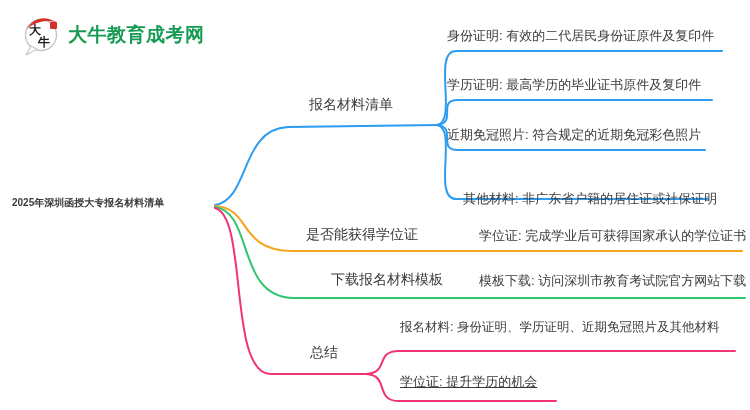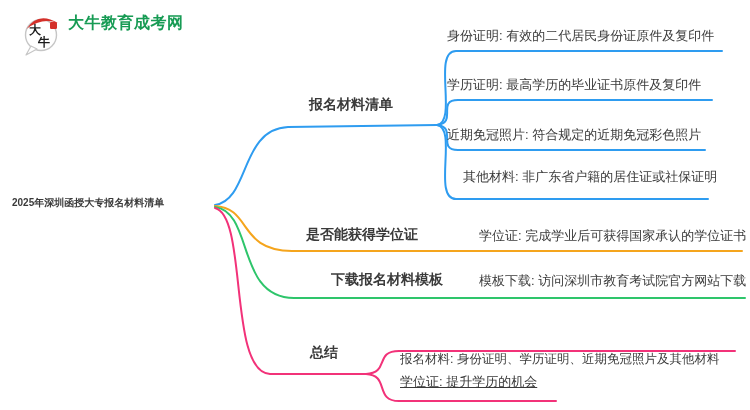--- a/index.html
+++ b/index.html
@@ -3,44 +3,44 @@
 <meta charset="utf-8">
 <style>
   * { margin: 0; padding: 0; box-sizing: border-box; }
   html, body { width: 750px; height: 410px; background: #ffffff; overflow: hidden; }
   body { position: relative; font-family: "Liberation Sans", "DejaVu Sans", sans-serif; }
 
   
   .logo { position: absolute; left: 22px; top: 12px; display: flex; align-items: flex-start; cursor: pointer; }
   .logo-icon { width: 40px; height: 46px; }
   .brand { margin-left: 6px; }
-  .brand-title { color: #179b54; font-size: 16px; font-weight: 700; letter-spacing: 0.5px; line-height: 1; margin-top: 3px; }
+  .brand-title { color: #179b54; font-size: 19px; font-weight: 700; letter-spacing: 0.5px; line-height: 1; margin-top: 13px; }
   .brand-sub { color: #179b54; font-size: 12px; font-weight: 700; letter-spacing: 0.3px; margin-top: 4px; }
 
   
   .mm-svg { position: absolute; left: 0; top: 0; }
   .mm-label { position: absolute; color: #3a3a3a; white-space: nowrap; }
   .mm-root  { left: 12px;  top: 196px; font-size: 10px; font-weight: 600; }
-  .mm-branch { font-size: 14px; font-weight: 700; }
+  .mm-branch { font-size: 14px; font-weight: 400; }
   .mm-leaf   { font-size: 13px; font-weight: 500; }
 
   .b0-label { left: 309px; top: 96px; }
   .b0-c0 { left: 447px; top: 27px; }
   .b0-c1 { left: 447px; top: 76px; }
   .b0-c2 { left: 447px; top: 126px; }
-  .b0-c3 { left: 447px; top: 168px; padding-left: 16px; }
+  .b0-c3 { left: 447px; top: 190px; padding-left: 16px; }
 
   .b1-label { left: 306px; top: 226px; }
   .b1-c0 { left: 479px; top: 227px; }
 
   .b2-label { left: 304px; top: 271px; margin-left: 27px; }
   .b2-c0 { left: 479px; top: 272px; }
 
   .b3-label { left: 310px; top: 344px; }
-  .b3-c0 { left: 400px; top: 319px; font-size: 12.5px; margin-top: 32px; }
+  .b3-c0 { left: 400px; top: 319px; font-size: 12.5px; }
   .b3-c1 { left: 400px; top: 373px; text-decoration: underline; }
 </style>
 </head>
 <body>
 
 <div class="logo">
   <svg class="logo-icon" viewBox="0 0 40 46">
 
     <circle cx="19" cy="23" r="15.5" fill="#ffffff" stroke="#c6c6c6" stroke-width="1.4"></circle>
     <path d="M9 34 L4 43 L15 37 Z" fill="#ffffff" stroke="#c6c6c6" stroke-width="1.2" stroke-linejoin="round"></path>

